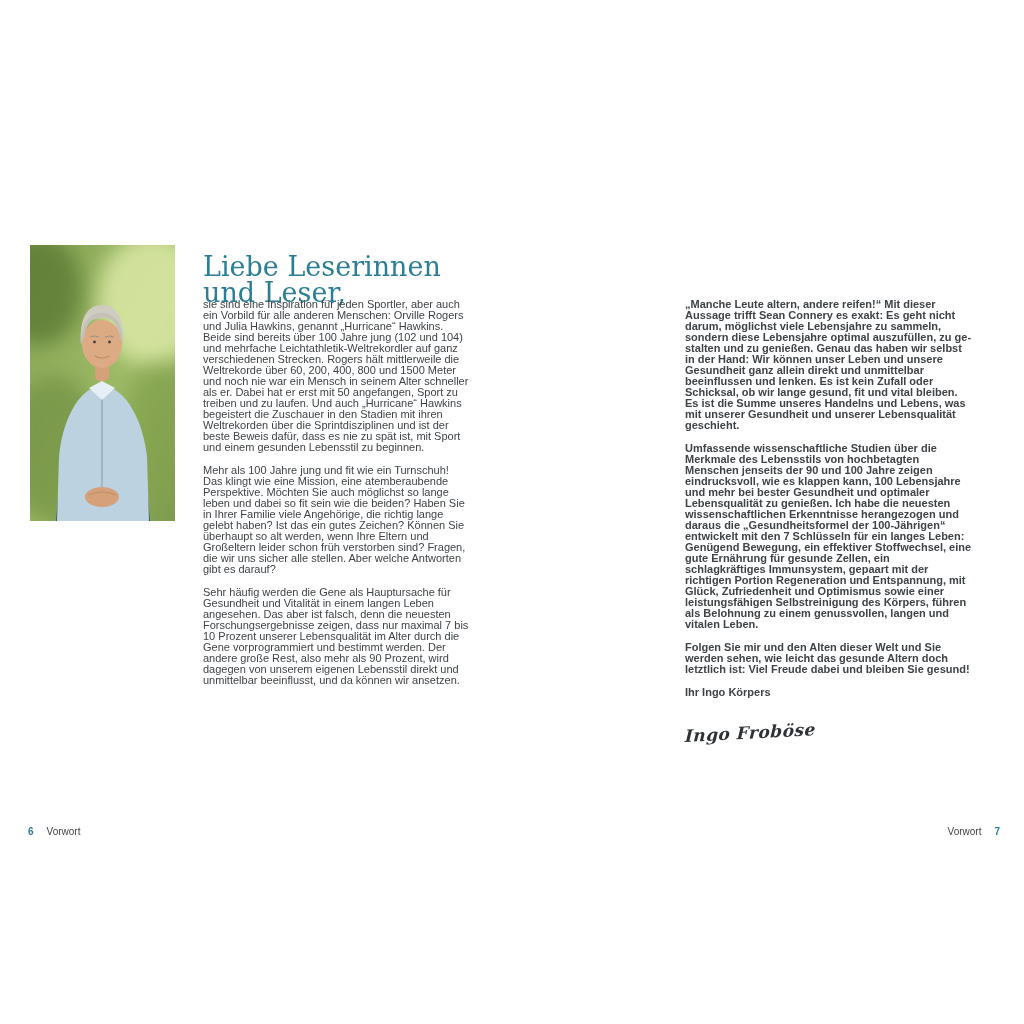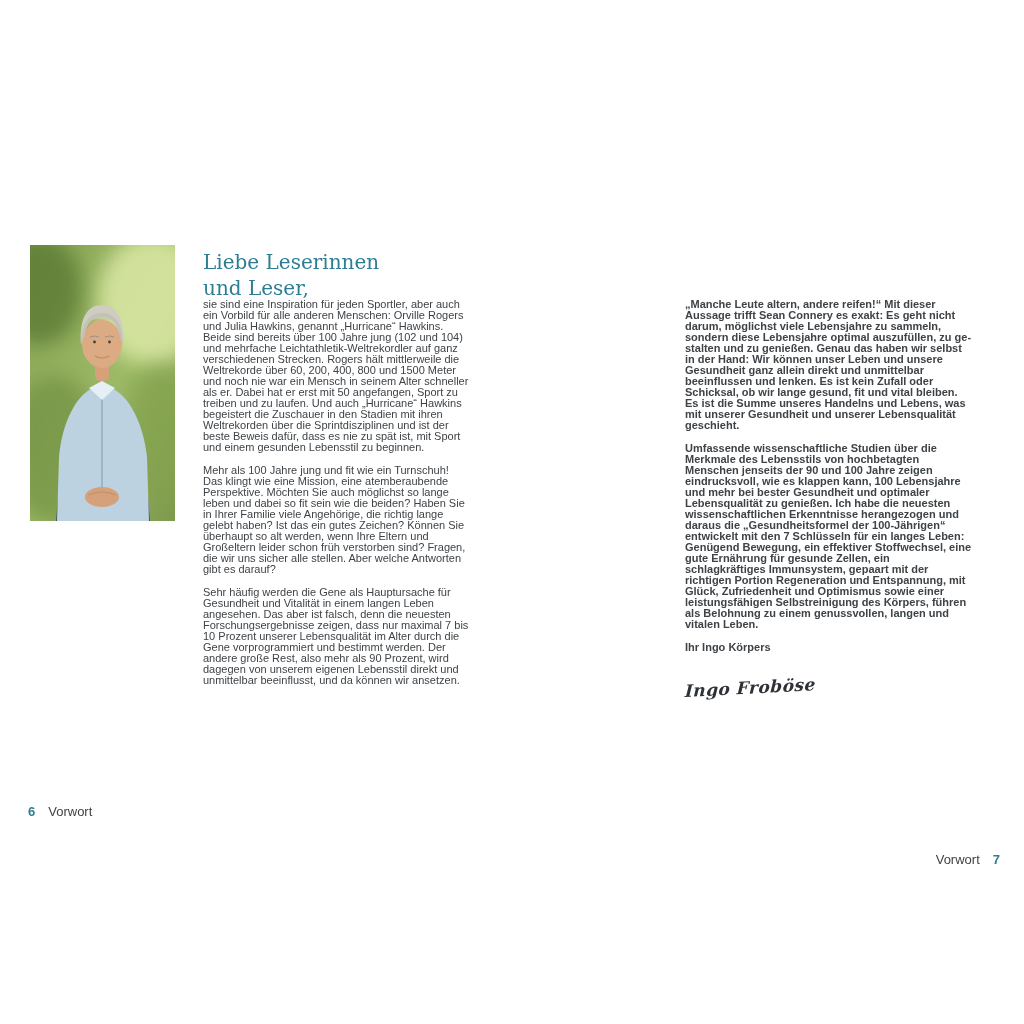--- a/index.html
+++ b/index.html
@@ -13,21 +13,21 @@
   }
   .photo{
     position:absolute;left:30px;top:245px;width:145px;height:276px;
     overflow:hidden;
   }
   .photo svg{display:block;width:100%;height:100%;}
   .heading{
     position:absolute;left:203px;top:236px;
     font-family:"DejaVu Serif", serif;
     font-weight:400;
-    font-size:20px;line-height:26px;
+    font-size:27px;line-height:26px;
     color:#2d7e95;
   }
   .heading span{display:block;}
   .textcol{position:absolute;top:299px;}
   .textcol.left{left:203px;width:268px;}
   .textcol.right{left:685px;width:288px;font-weight:bold;}
   .textcol p{
     margin:0 0 12px 0;
     font-size:11px;line-height:11px;
     color:#3e4347;
@@ -38,25 +38,25 @@
     display:inline-block;
     font-family:"DejaVu Serif", serif;
     font-style:italic;
     font-size:17px;
     letter-spacing:0.5px;
     color:#2e3236;
     transform:rotate(-3deg) skewX(-6deg);
     transform-origin:left center;
   }
   .footer{
-    position:absolute;top:806px;
-    font-size:13px;line-height:12px;
+    position:absolute;top:826px;
+    font-size:10px;line-height:12px;
   }
   .footer.left{left:28px;}
-  .footer.right{right:24px;text-align:right;margin-top:48px;}
+  .footer.right{right:24px;text-align:right;}
   .footer .num{color:#2d7e95;font-weight:700;}
   .footer .label{color:#3e4347;font-weight:400;}
   .footer.left .label{margin-left:13px;}
   .footer.right .label{margin-right:13px;}
 </style>
 </head>
 <body>
 
 <div class="canvas">
 
@@ -110,20 +110,21 @@
 
   <div class="textcol left">
     <p>sie sind eine Inspiration für jeden Sportler, aber auch ein Vorbild für alle anderen Menschen: Orville Rogers und Julia Hawkins, genannt „Hurricane“ Hawkins. Beide sind bereits über 100 Jahre jung (102 und 104) und mehrfache Leichtath­letik-Weltrekordler auf ganz verschiedenen Strecken. Rogers hält mittlerweile die Weltrekorde über 60, 200, 400, 800 und 1500 Meter und noch nie war ein Mensch in seinem Alter schneller als er. Dabei hat er erst mit 50 angefangen, Sport zu treiben und zu laufen. Und auch „Hurricane“ Hawkins begeis­tert die Zuschauer in den Stadien mit ihren Weltrekorden über die Sprintdisziplinen und ist der beste Beweis dafür, dass es nie zu spät ist, mit Sport und einem gesunden Lebensstil zu beginnen.</p>
     <p>Mehr als 100 Jahre jung und fit wie ein Turnschuh! Das klingt wie eine Mission, eine atemberaubende Perspektive. Möchten Sie auch möglichst so lange leben und dabei so fit sein wie die beiden? Haben Sie in Ihrer Familie viele Angehörige, die richtig lange gelebt haben? Ist das ein gutes Zeichen? Können Sie überhaupt so alt werden, wenn Ihre Eltern und Großeltern leider schon früh verstorben sind? Fragen, die wir uns sicher alle stellen. Aber welche Antworten gibt es darauf?</p>
     <p>Sehr häufig werden die Gene als Hauptursache für Gesund­heit und Vitalität in einem langen Leben angesehen. Das aber ist falsch, denn die neuesten Forschungsergebnisse zeigen, dass nur maximal 7 bis 10 Prozent unserer Lebensqualität im Alter durch die Gene vorprogrammiert und bestimmt werden. Der andere große Rest, also mehr als 90 Prozent, wird dage­gen von unserem eigenen Lebensstil direkt und unmittelbar beeinflusst, und da können wir ansetzen.</p>
   </div>
 
   <div class="textcol right">
     <p>„Manche Leute altern, andere reifen!“ Mit dieser Aussage trifft Sean Connery es exakt: Es geht nicht darum, möglichst viele Lebensjahre zu sammeln, sondern diese Lebensjahre optimal auszufüllen, zu ge­stalten und zu genießen. Genau das haben wir selbst in der Hand: Wir können unser Leben und unsere Gesundheit ganz allein direkt und unmittelbar beeinflussen und lenken. Es ist kein Zufall oder Schicksal, ob wir lange gesund, fit und vital bleiben. Es ist die Summe unseres Handelns und Lebens, was mit unserer Gesund­heit und unserer Lebensqualität geschieht.</p>
     <p>Umfassende wissenschaftliche Studien über die Merkmale des Lebensstils von hochbetagten Menschen jenseits der 90 und 100 Jahre zeigen eindrucksvoll, wie es klappen kann, 100 Lebens­jahre und mehr bei bester Gesundheit und optimaler Lebensqualität zu genießen. Ich habe die neuesten wissenschaftlichen Erkennt­nisse herangezogen und daraus die „Gesundheitsformel der 100-Jährigen“ entwickelt mit den 7 Schlüsseln für ein langes Leben: Genügend Bewegung, ein effektiver Stoffwechsel, eine gute Ernäh­rung für gesunde Zellen, ein schlagkräftiges Immunsystem, gepaart mit der richtigen Portion Regeneration und Entspannung, mit Glück, Zufriedenheit und Optimismus sowie einer leistungsfähigen Selbst­reinigung des Körpers, führen als Belohnung zu einem genussvol­len, langen und vitalen Leben.</p>
+    <p>Folgen Sie mir und den Alten dieser Welt und Sie werden sehen, wie leicht das gesunde Altern doch letztlich ist: Viel Freude dabei und bleiben Sie gesund!</p>
     <p class="closing">Ihr Ingo Körpers</p>
     <div class="signature">Ingo Froböse</div>
   </div>
 
   <div class="footer left">
     <span class="num">6</span><span class="label">Vorwort</span>
   </div>
   <div class="footer right">
     <span class="label">Vorwort</span><span class="num">7</span>
   </div>

